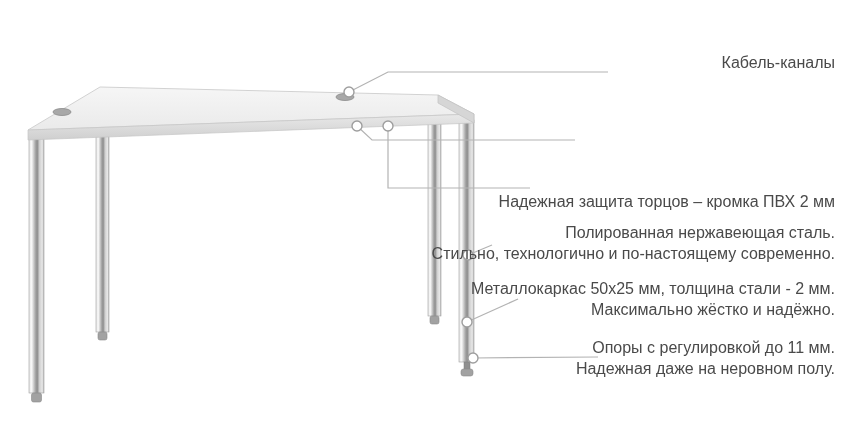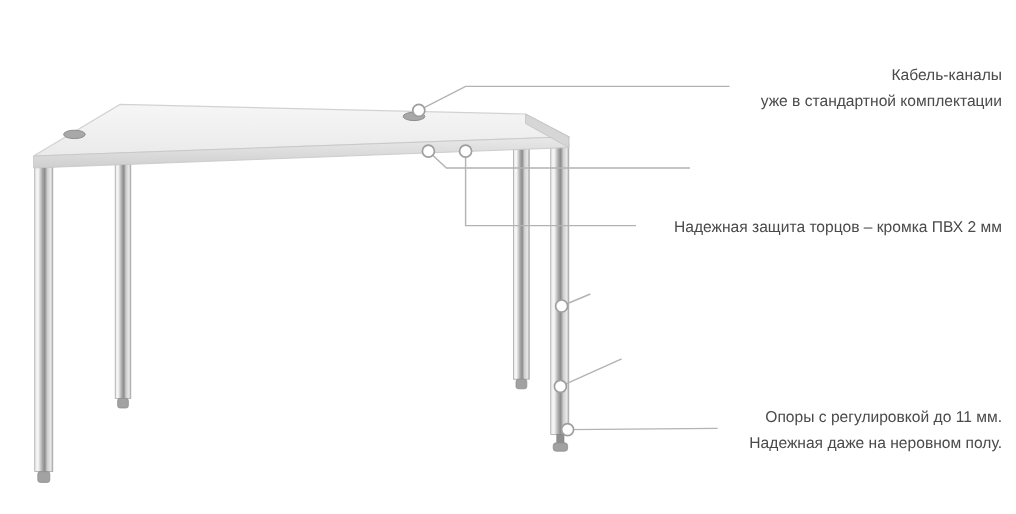--- a/index.html
+++ b/index.html
@@ -9,28 +9,28 @@
     height: 428px;
     background: #ffffff;
     font-family: "Liberation Sans", sans-serif;
     overflow: hidden;
   }
   .stage svg { position: absolute; left: 0; top: 0; }
   .callout {
     position: absolute;
     right: 12px;
     text-align: right;
-    font-size: 13px;
+    font-size: 16px;
     line-height: 21px;
     color: #4a4a4a;
     white-space: nowrap;
   }
   .callout-1 { top: 52px; }
   .callout-2 { top: 130px; }
-  .callout-3 { top: 178px; }
+  .callout-3 { top: 191px; }
   .callout-4 { top: 222px; }
   .callout-5 { top: 278px; }
   .callout-6 { top: 337px; }
 </style>
 </head>
 <body>
 
 <div class="stage">
 
   <svg width="847" height="428" viewBox="0 0 847 428">
@@ -89,28 +89,35 @@
       <circle cx="357" cy="126" r="5"></circle>
       <circle cx="388" cy="126" r="5"></circle>
       <circle cx="468" cy="255" r="5"></circle>
       <circle cx="467" cy="322" r="5"></circle>
       <circle cx="473" cy="358" r="5"></circle>
     </g>
   </svg>
 
   <div class="callout callout-1">
     <div>Кабель-каналы</div>
-    <div>уже в стандартной комплектации</div>
   </div>
 
 
   <div class="callout callout-3">
     <div>Надежная защита торцов – кромка ПВХ 2 мм</div>
   </div>
 
+  <div class="callout callout-4">
+    <div>Полированная нержавеющая сталь.</div>
+    <div>Стильно, технологично и по-настоящему современно.</div>
+  </div>
 
+  <div class="callout callout-5">
+    <div>Металлокаркас 50х25 мм, толщина стали - 2 мм.</div>
+    <div>Максимально жёстко и надёжно.</div>
+  </div>
 
   <div class="callout callout-6">
     <div>Опоры с регулировкой до 11 мм.</div>
     <div>Надежная даже на неровном полу.</div>
   </div>
 
 </div>
 
 </body></html>

